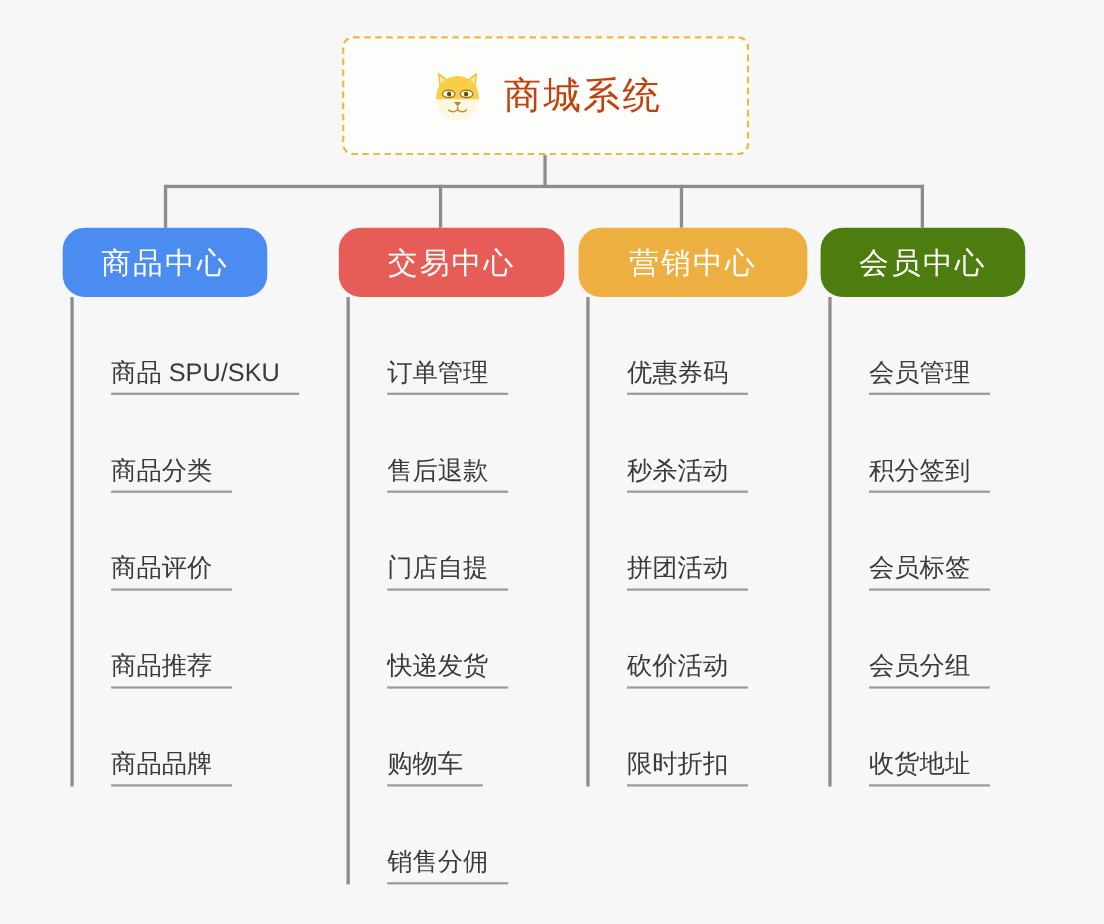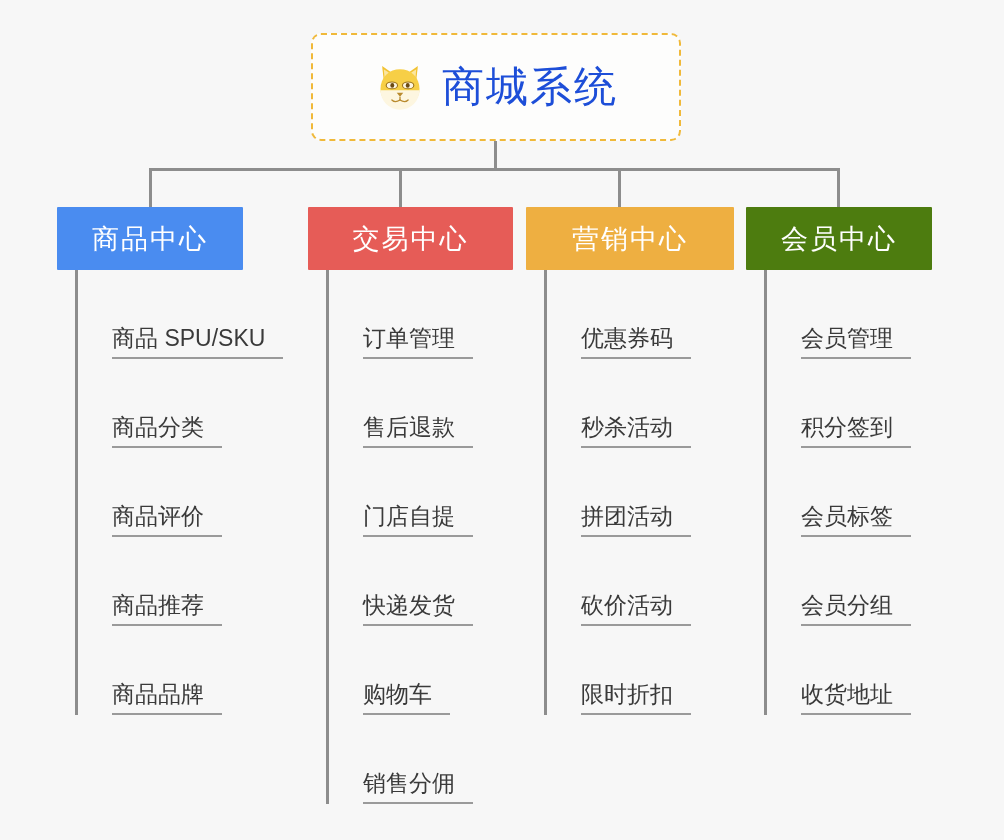--- a/index.html
+++ b/index.html
@@ -29,22 +29,22 @@
     height: 108px;
     background: #fdfdfc;
     border: 2px dashed #f0b93a;
     border-radius: 10px;
     display: flex;
     align-items: center;
     justify-content: center;
     gap: 16px;
   }
   .root-title {
-    font-size: 42px;
-    color: #1d4ed8;
+    font-size: 34px;
+    color: #c2410c;
     letter-spacing: 2px;
     line-height: 1;
   }
   .shiba-icon { width: 52px; height: 52px; display: block; }
 
   
   .conn {
     position: absolute;
     background: #8d8d8d;
   }
@@ -60,38 +60,38 @@
     position: absolute;
     top: 207px;
   }
   .branch-0 { left: 57px;  }
   .branch-1 { left: 308px; }
   .branch-2 { left: 526px; }
   .branch-3 { left: 746px; }
 
   .branch-head {
     height: 63px;
-    border-radius: 1px;
+    border-radius: 20px;
     display: flex;
     align-items: center;
     justify-content: center;
     color: #ffffff;
     font-size: 27px;
     letter-spacing: 2px;
     padding: 0 22px;
   }
   .branch-0 .branch-head { width: 186px; background: #4a8cf0; }
   .branch-1 .branch-head { width: 205px; background: #e65c57; }
   .branch-2 .branch-head { width: 208px; background: #eeaf41; }
   .branch-3 .branch-head { width: 186px; background: #4d7c0f; }
 
   
   .leaf-list {
     position: relative;
-    margin-left: 18px;
+    margin-left: 7px;
     padding-left: 0;
     border-left: 3px solid #8d8d8d;
   }
   .leaf {
     position: relative;
     height: 89px;
     display: flex;
     align-items: flex-end;
     padding-left: 34px;
   }

